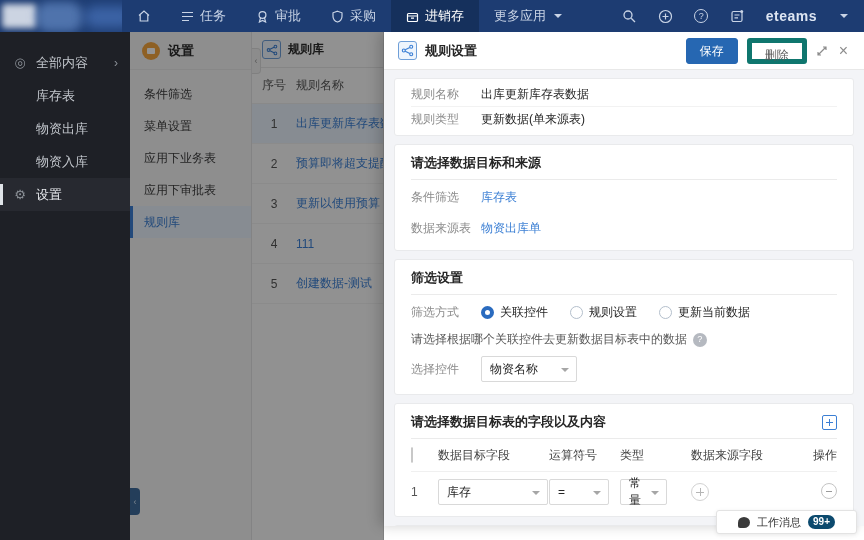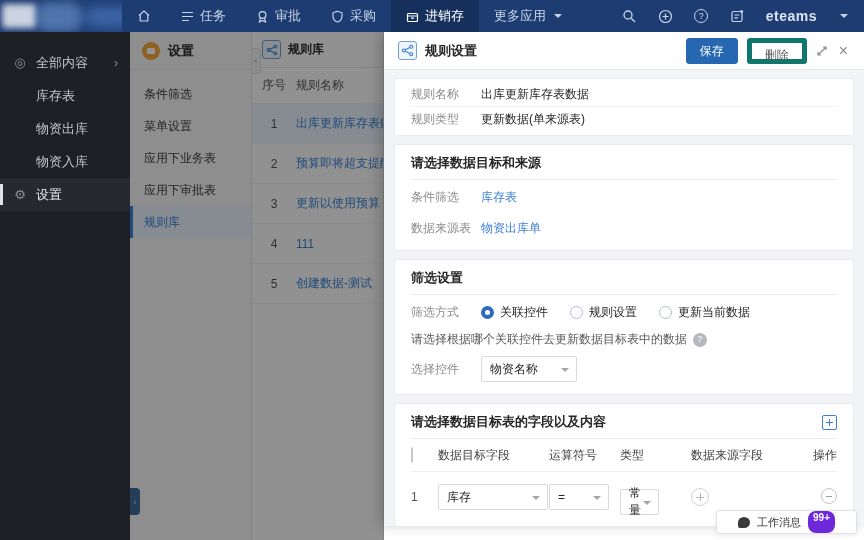--- a/index.html
+++ b/index.html
@@ -107,36 +107,36 @@
   .bar-v::after { content:""; position:absolute; top:3px; bottom:3px; left:50%; width:1px; margin-left:-.5px; background:#3b7fd4; }
   .t-head { display:flex; align-items:center; height:32px; font-size:12px; color:#3f3f3f; }
   .t-row { display:flex; align-items:center; padding:7px 0 11px; border-top:1px solid #f0f0f0; font-size:12px; color:#555; }
   .col-check { width:27px; }
   .col-field { width:111px; }
   .col-op { width:71px; }
   .col-type { width:71px; }
   .col-src { flex:1; }
   .col-act { width:28px; text-align:right; }
   .checkbox { width:13px; height:13px; border:1px solid #c8c8c8; border-radius:2px; background:#fff; cursor:pointer; }
-  .sel-field { width:110px; } .sel-op { width:60px; } .sel-type { width:39px;margin-top:10px; }
+  .sel-field { width:110px; } .sel-op { width:60px; } .sel-type { width:47px; }
   .plus-circle { width:18px; height:18px; border:1px solid #d2d2d2; border-radius:50%; position:relative; color:#b5b5b5; cursor:pointer; }
   .plus-circle::before { content:""; position:absolute; left:4px; right:4px; top:50%; height:1px; background:#b5b5b5; }
   .plus-circle::after { content:""; position:absolute; top:4px; bottom:4px; left:50%; width:1px; background:#b5b5b5; }
   .minus-circle { width:16px; height:16px; border:1px solid #c4c4c4; border-radius:50%; position:relative; display:inline-block; cursor:pointer; }
   .minus-circle::before { content:""; position:absolute; left:4px; right:4px; top:50%; height:1px; background:#9a9a9a; }
   .box-toggle { display:flex; align-items:center; height:38px; font-size:12px; color:#595959; }
   .box-toggle .spacer { flex:1; }
   .toggle { width:30px; height:16px; border-radius:8px; background:#d4d7dc; position:relative; cursor:pointer; }
   .toggle::after { content:""; position:absolute; left:1.5px; top:1.5px; width:13px; height:13px; border-radius:50%; background:#fff; box-shadow:0 1px 2px rgba(0,0,0,.2); }
 
   
   .msg-pill { position:absolute; right:7px; bottom:6px; height:24px; background:#fff; border:1px solid #e3e3e3; border-radius:3px; box-shadow:0 1px 4px rgba(0,0,0,.08); display:flex; align-items:center; gap:7px; padding:0 21px; z-index:60; cursor:pointer; }
   .bubble { width:12px; height:11px; background:#3a3a3a; border-radius:50% 50% 50% 2px; position:relative; }
   .msg-label { font-size:11px; color:#333; }
-  .badge { background:#6d28d9; color:#fff; font-size:10px; font-weight:bold; height:22px; line-height:14px; padding:0 5px; border-radius:8px; }
+  .badge { background:#0c4a6e; color:#fff; font-size:10px; font-weight:bold; height:14px; line-height:14px; padding:0 5px; border-radius:8px; }
 </style>
 </head>
 <body>
 
 <div class="app">
 
   <div class="topbar">
     <div class="logo-blur">
       <div class="blob1"></div>
       <div class="blob2"></div>

